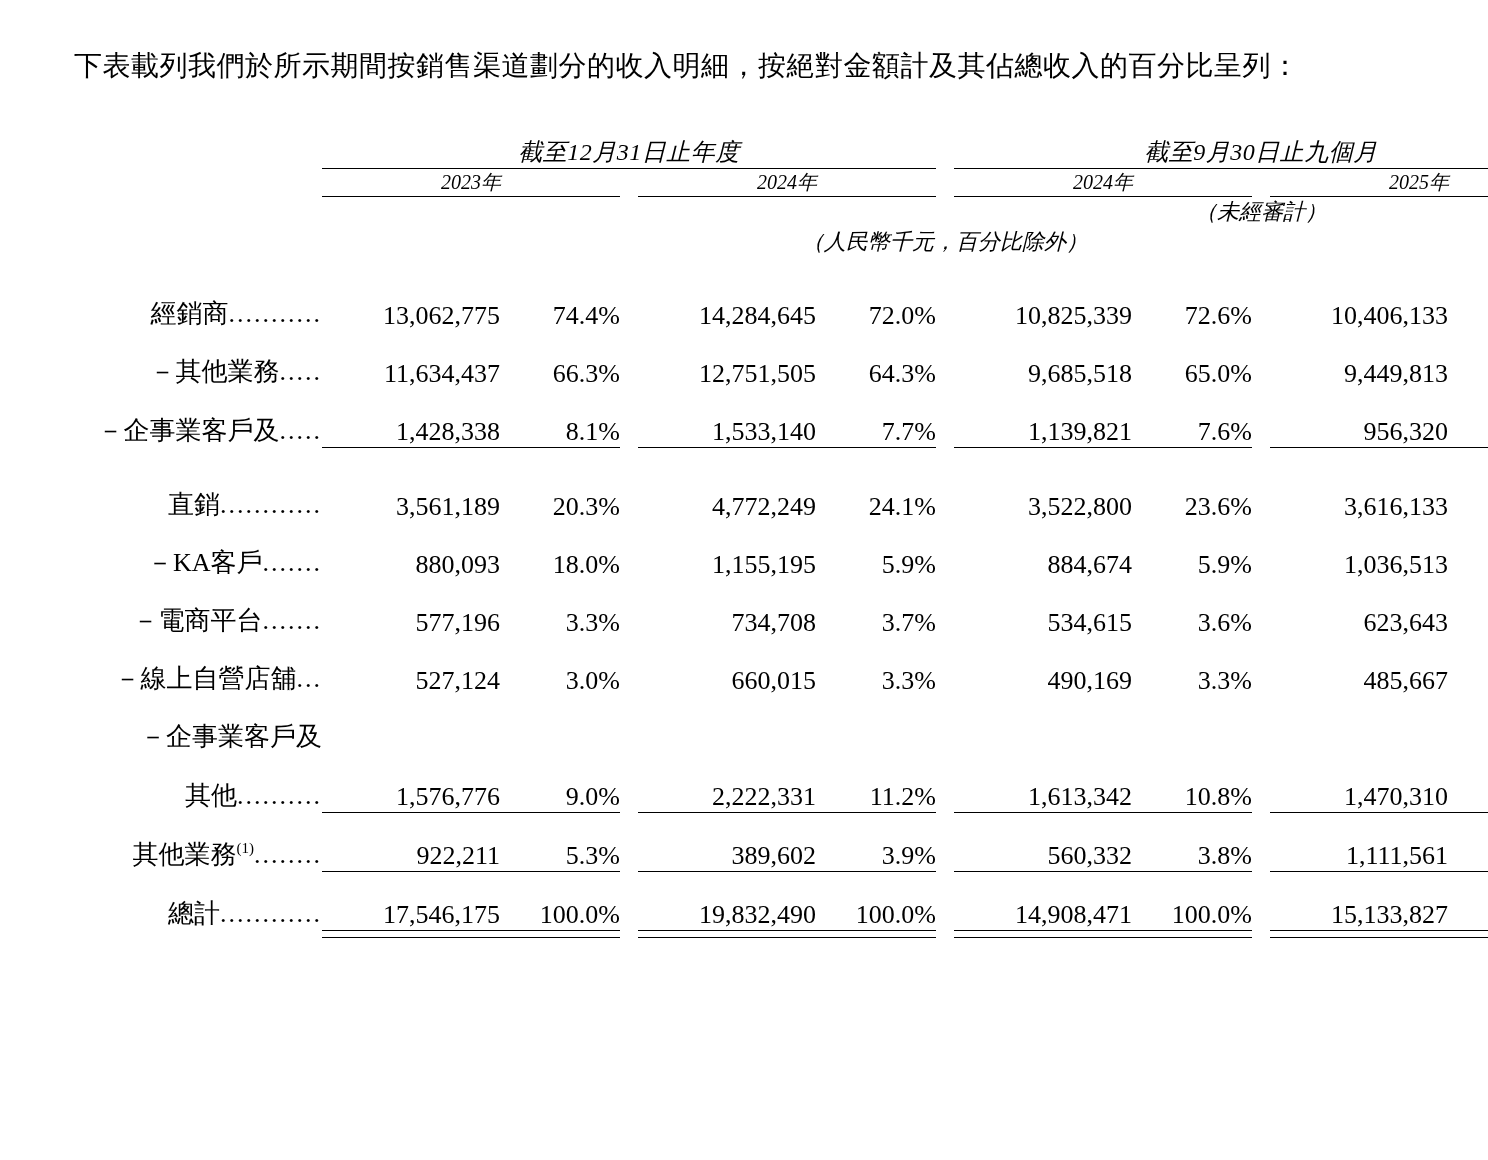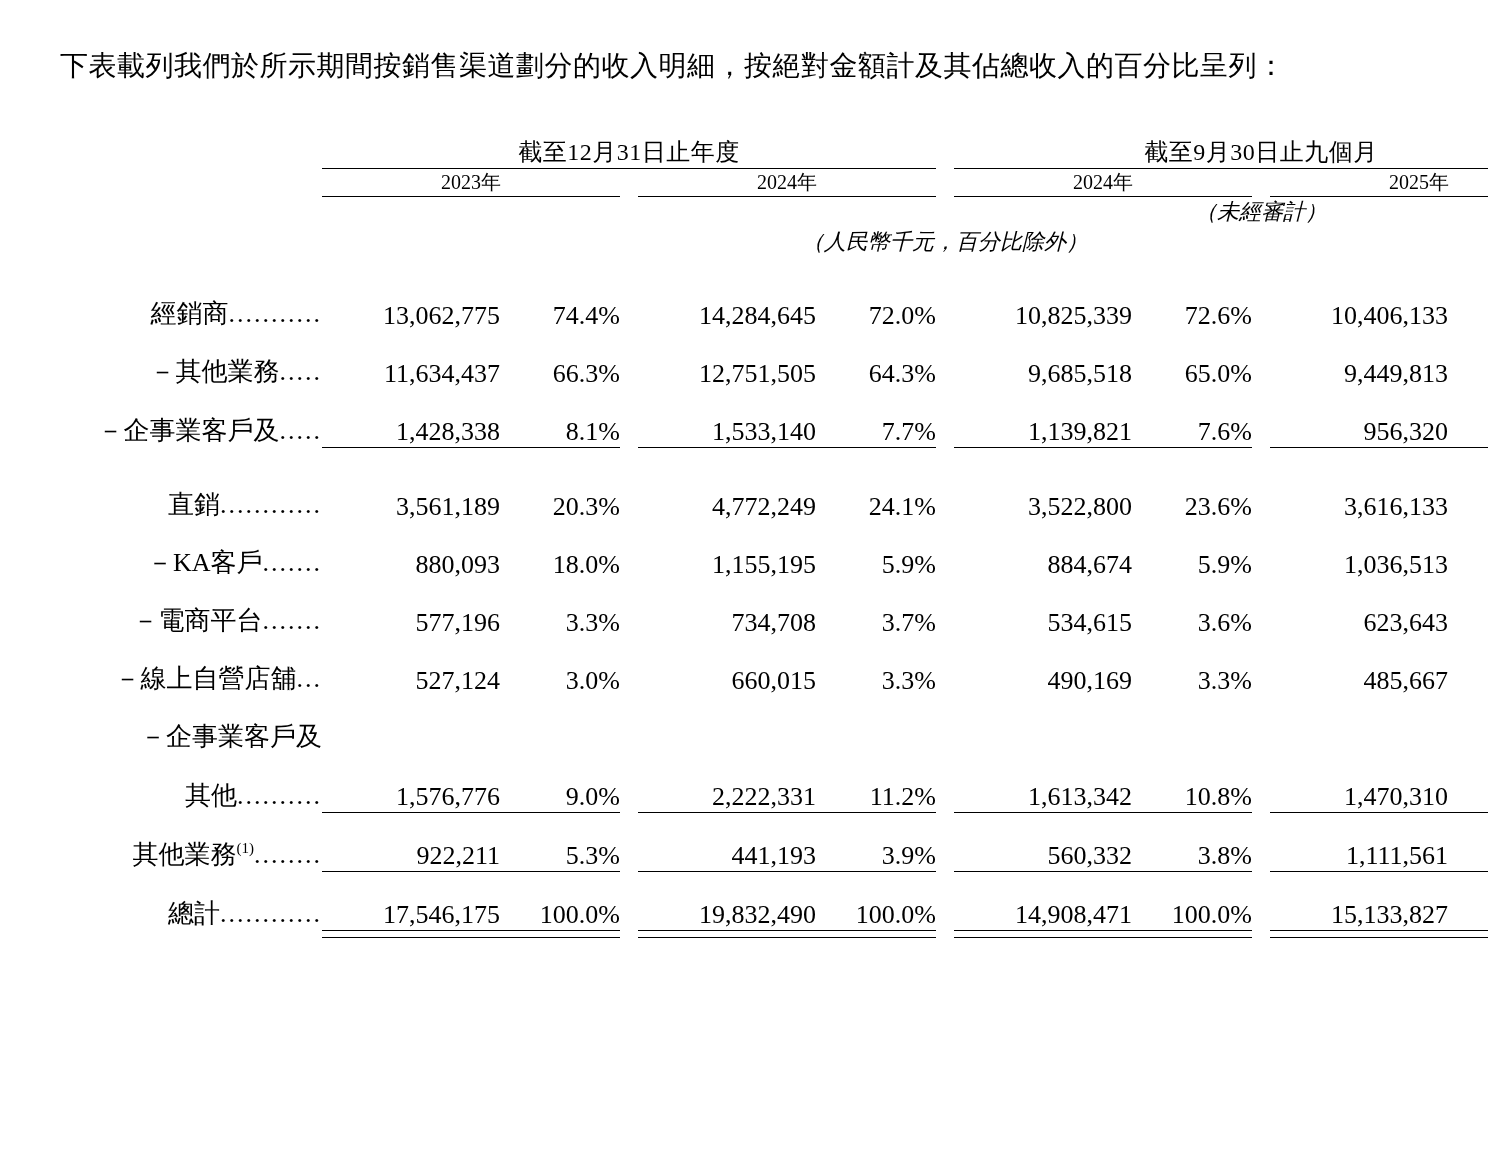--- a/index.html
+++ b/index.html
@@ -21,21 +21,21 @@
     position: relative;
     box-sizing: border-box;
     padding: 0;
   }
 
   
   .intro {
     font-size: 28px;
     line-height: 56px;
     letter-spacing: 0.5px;
-    padding: 10px 30px 0 4px;
+    padding: 10px 30px 0 18px;
     text-align: justify;
   }
   .intro .indent { display: inline-block; width: 56px; }
 
   
   table.fin {
     border-collapse: collapse;
     width: 1430px;
     margin-left: 22px;
     margin-top: 42px;
@@ -54,21 +54,21 @@
   .col-gap     { width: 18px; }
 
   
   .grp-head {
     text-align: center;
     font-size: 24px;
     font-weight: bold;
     padding-bottom: 6px;
     letter-spacing: 0.5px;
   }
-  .rule-bottom { border-bottom: 1.6px solid #000; }
+  .rule-bottom { border-bottom: 1.6px solid #000; font-style: italic; }
   .yr-head {
     text-align: center;
     font-size: 20px;
     font-weight: bold;
     padding: 14px 0 8px 0;
   }
   .unaudited {
     text-align: center;
     font-size: 22px;
     font-style: italic;
@@ -296,21 +296,21 @@
       <td></td>
       <td class="num">1,470,310</td>
       <td class="pct">9.7%</td>
     </tr>
 
     <tr class="data bold sep-cells">
       <td class="label"><span>其他業務</span><sup>(1)</sup><span class="dots">........</span></td>
       <td class="num">922,211</td>
       <td class="pct">5.3%</td>
       <td></td>
-      <td class="num">441,193</td>
+      <td class="num">389,602</td>
       <td class="pct">3.9%</td>
       <td></td>
       <td class="num">560,332</td>
       <td class="pct">3.8%</td>
       <td></td>
       <td class="num">1,111,561</td>
       <td class="pct">7.3%</td>
     </tr>
 
     <tr class="data bold">

